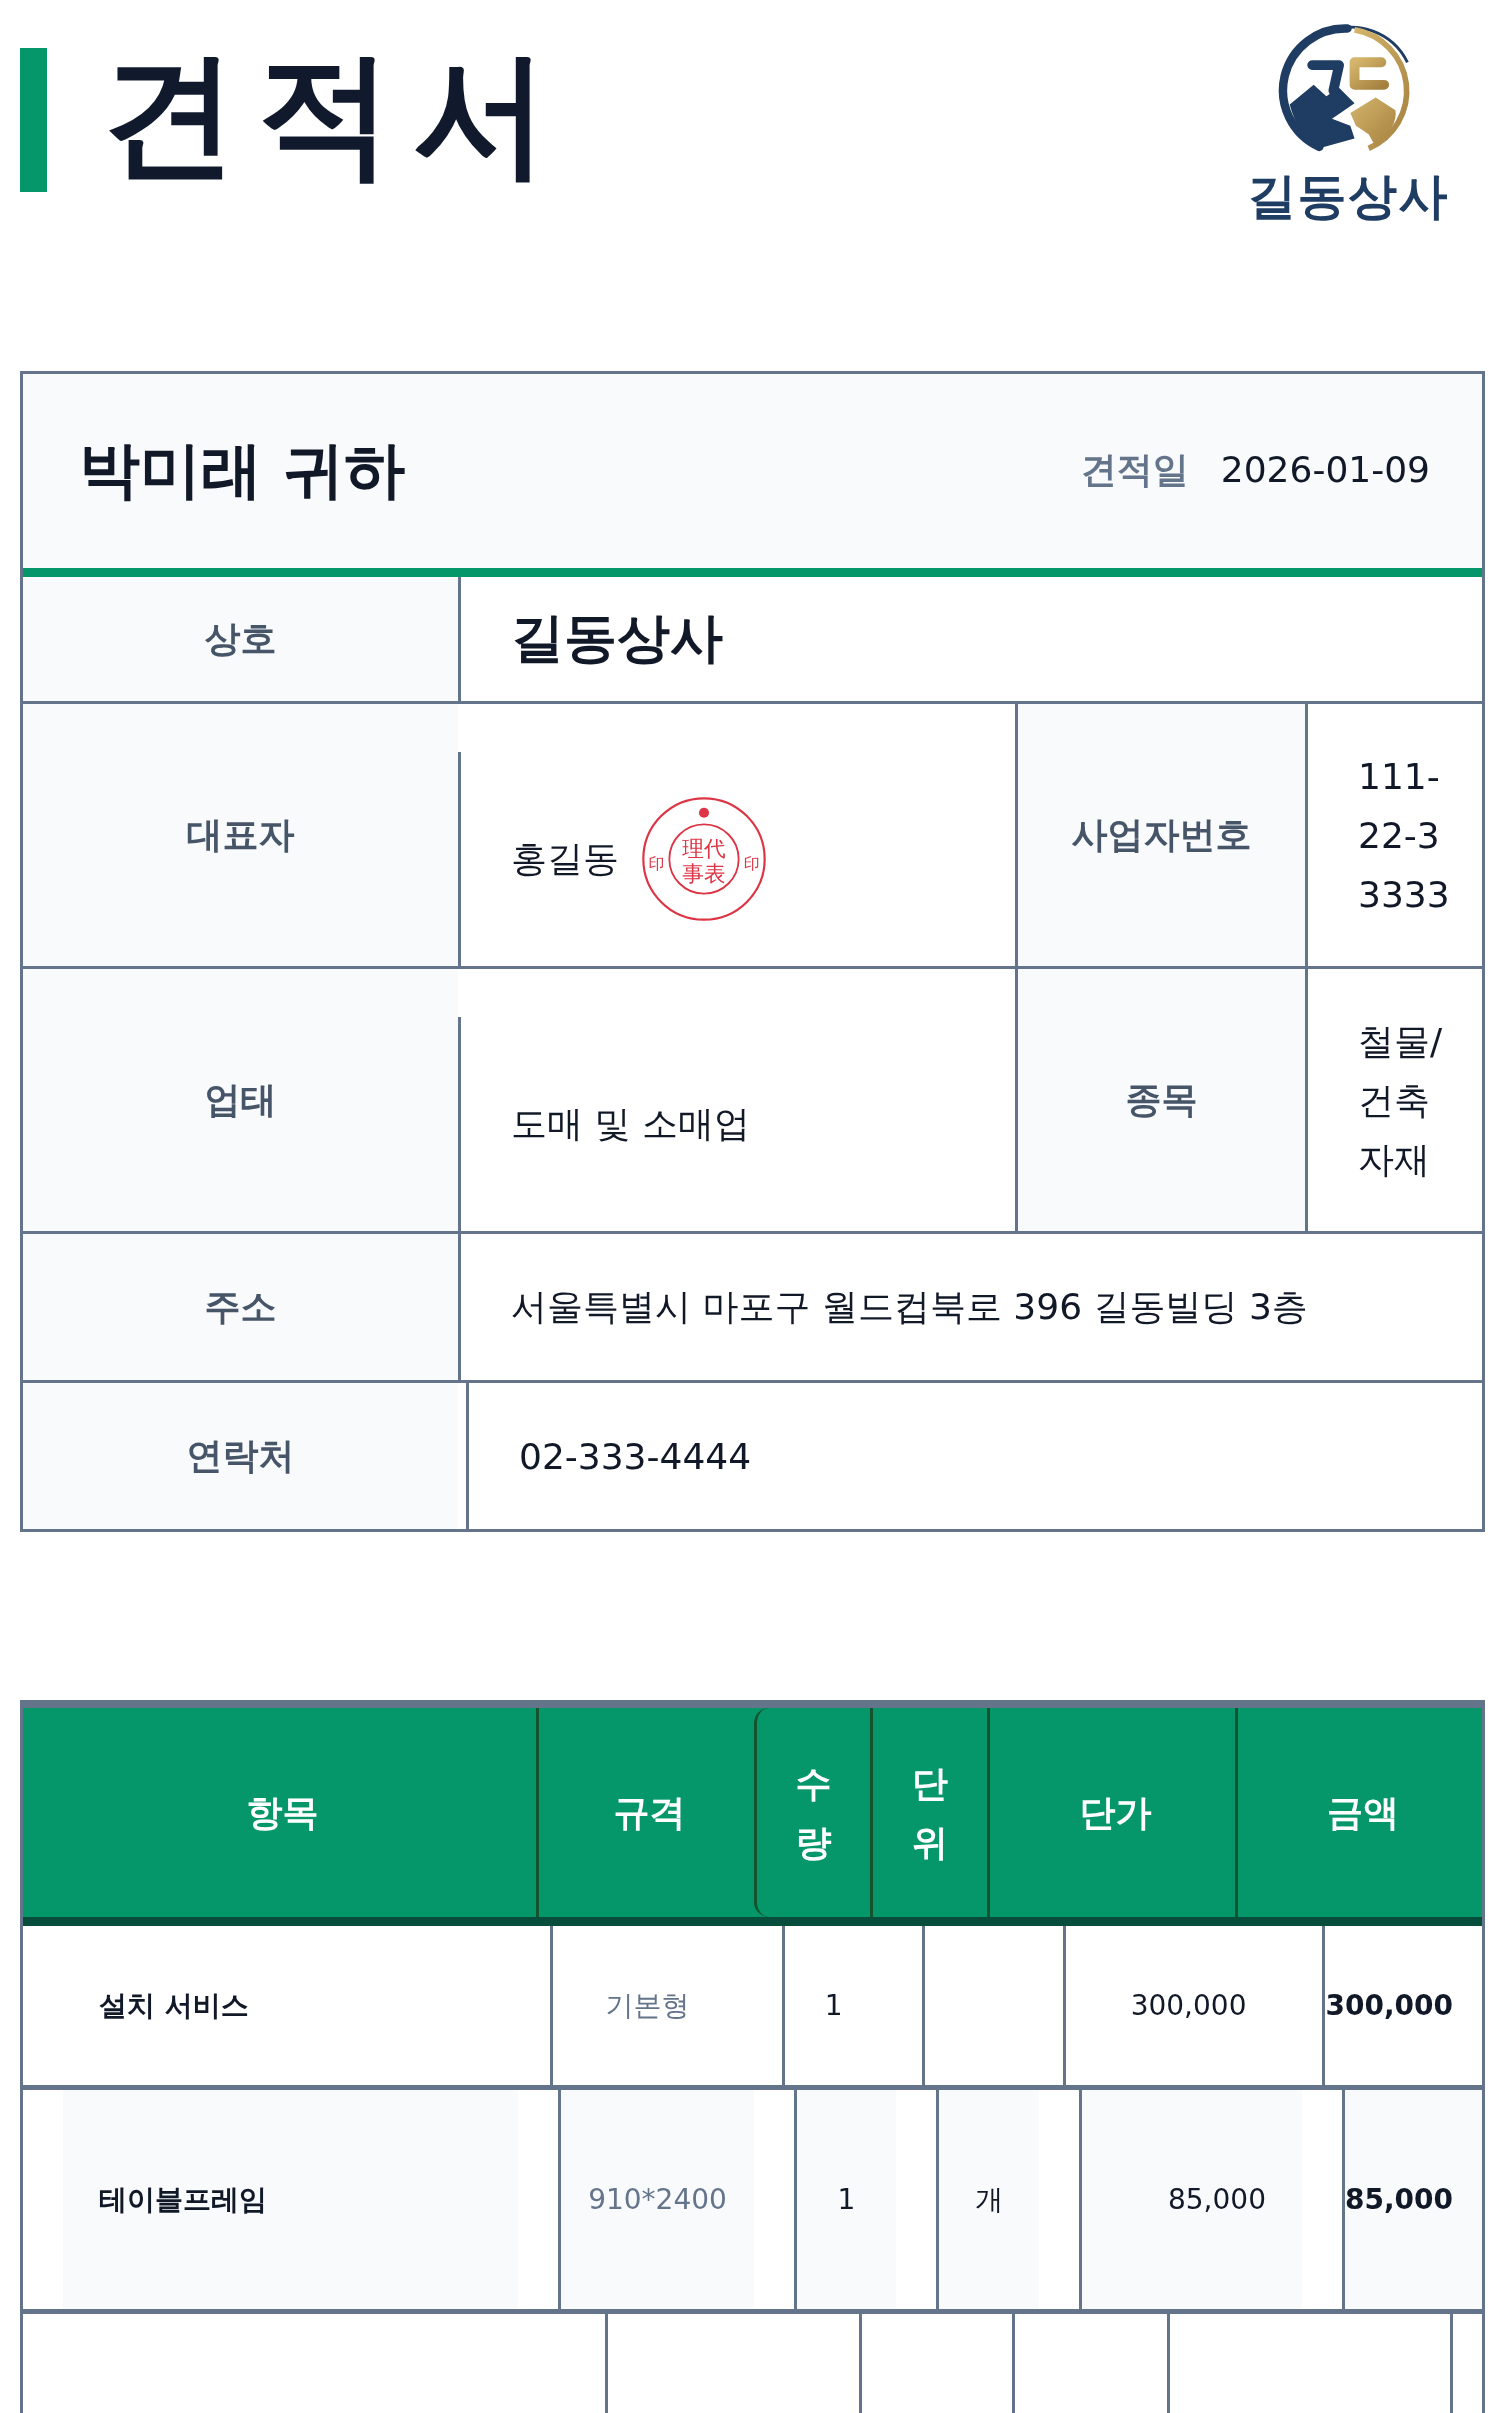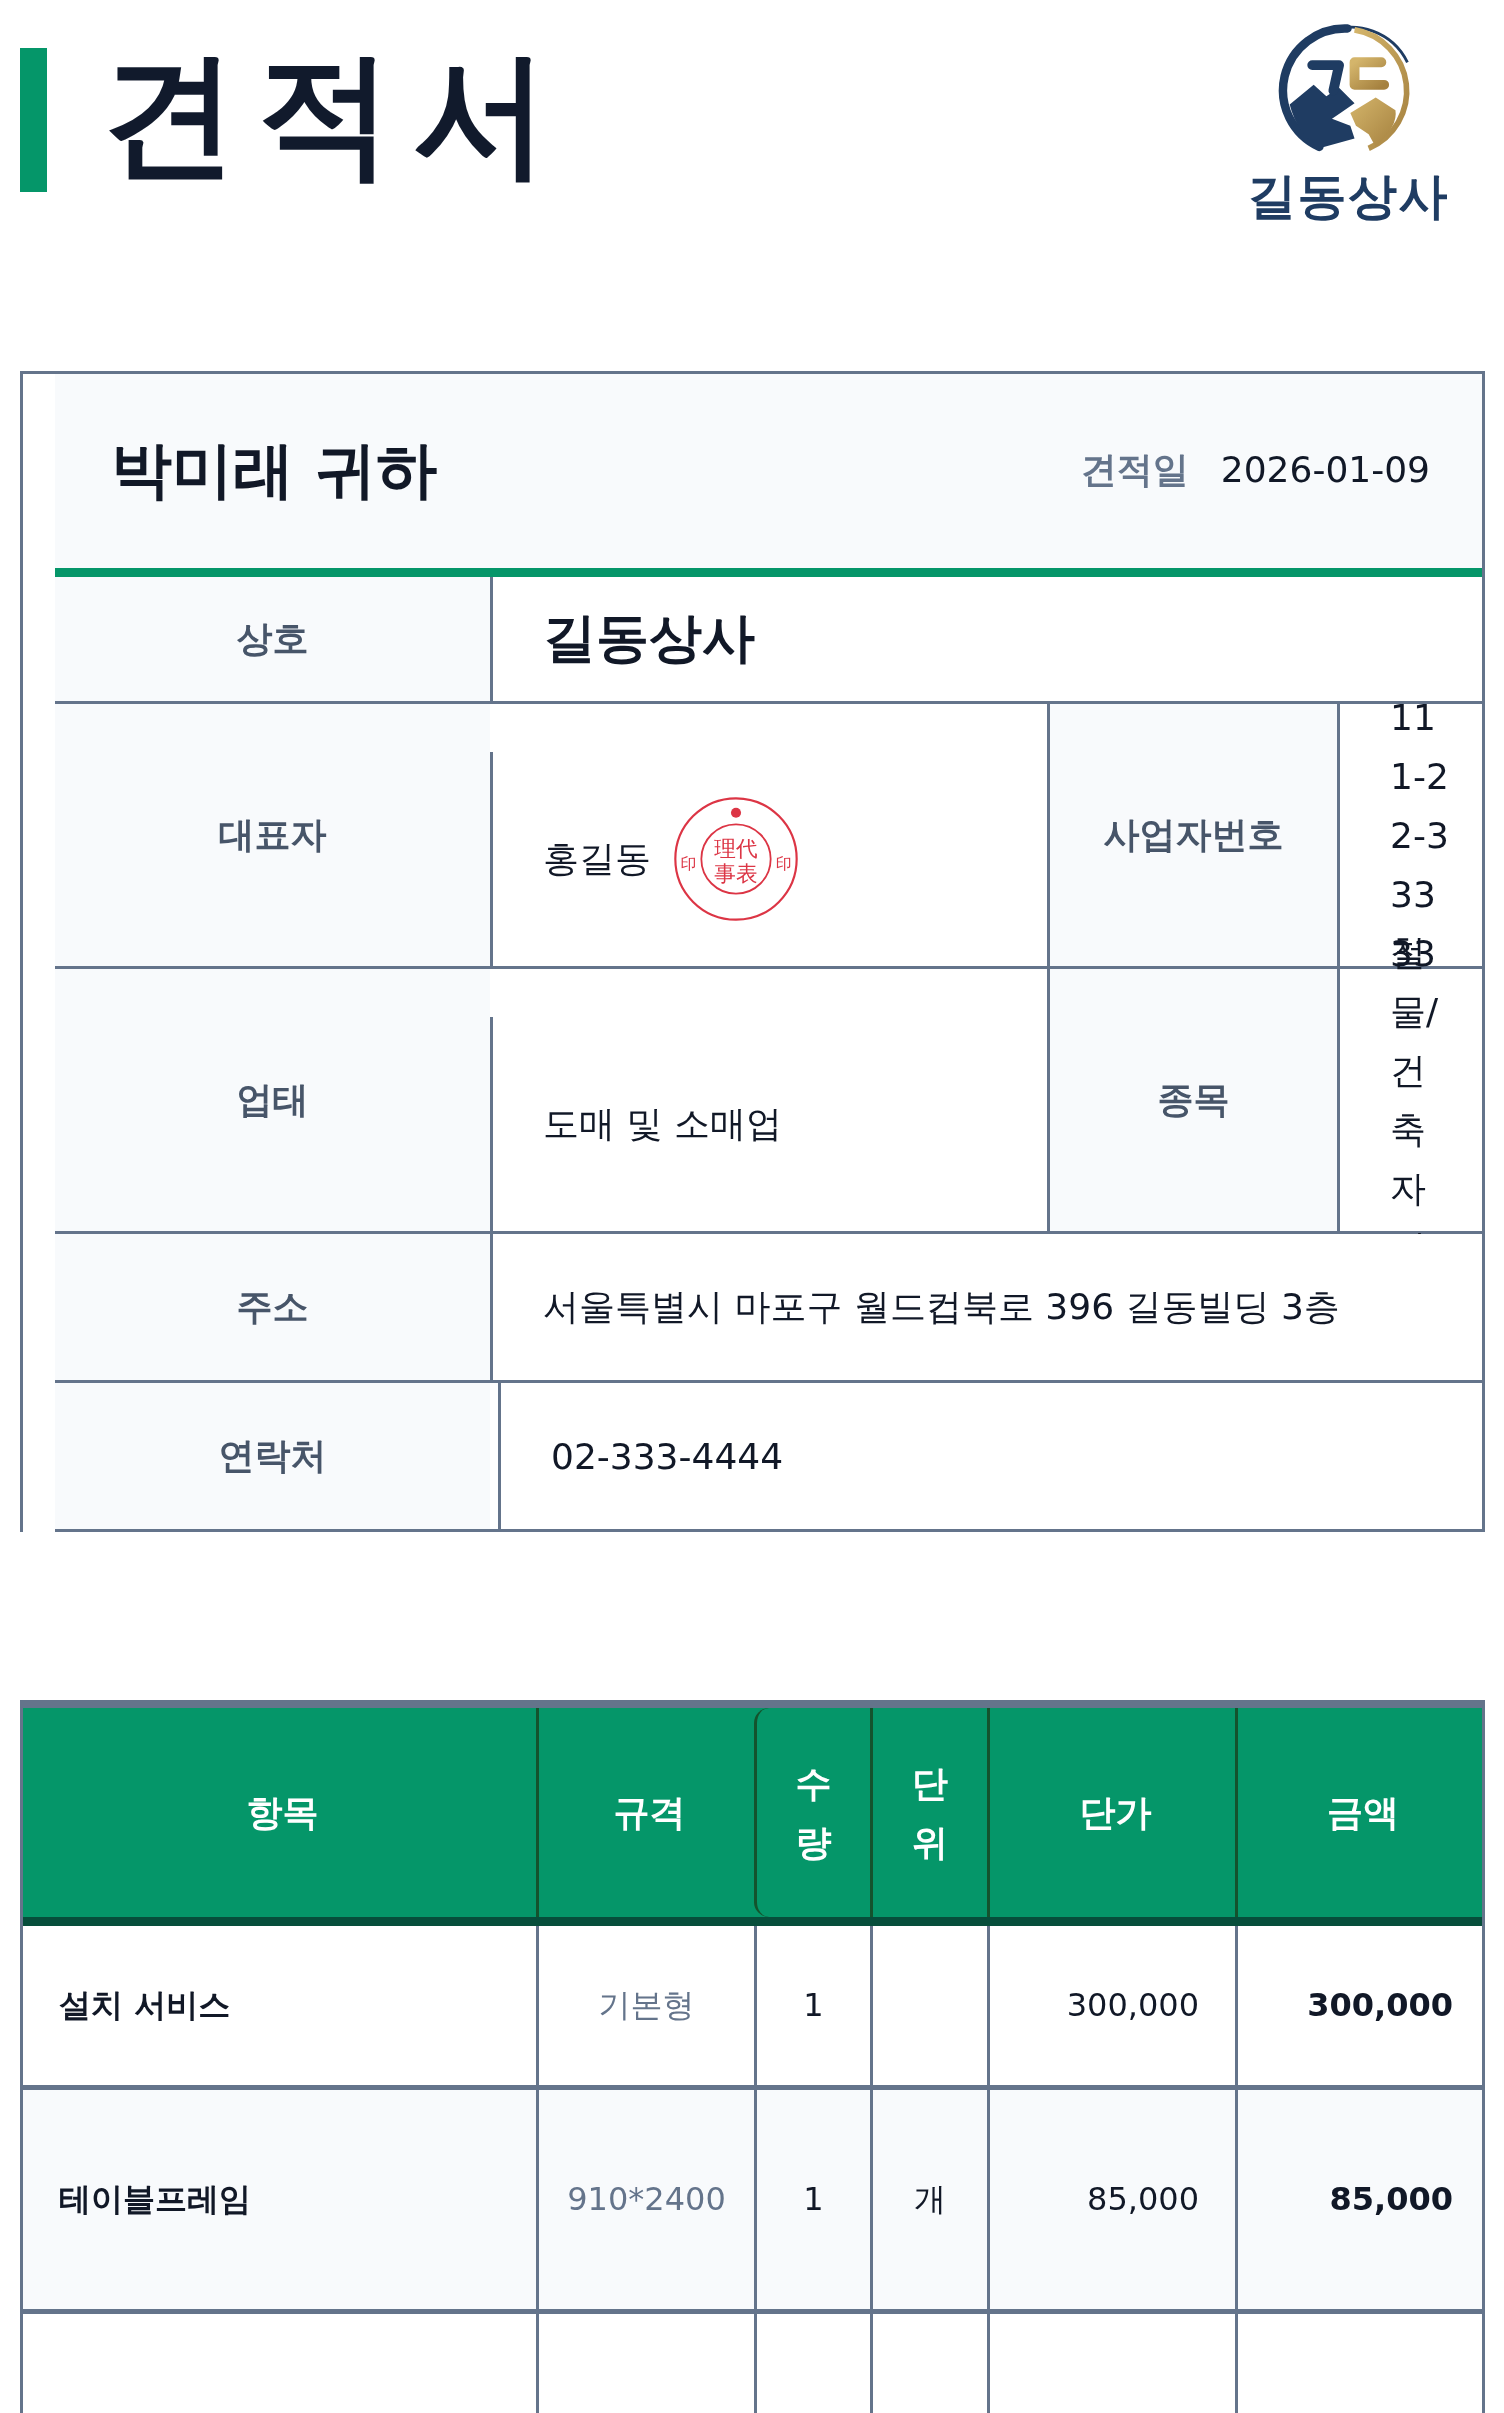--- a/index.html
+++ b/index.html
@@ -6,21 +6,21 @@
   html, body { width: 1505px; height: 2413px; background: #ffffff; overflow: hidden; }
   body { position: relative; font-family: "DejaVu Sans", "Liberation Sans", sans-serif; color: #111827; }
 
   .title-bar { position: absolute; left: 20px; top: 48px; width: 27px; height: 144px; background: #059669; }
   .title { position: absolute; left: 101px; top: 29px; font-size: 136px; font-weight: 700; letter-spacing: 20px; color: #111a2c; line-height: 1.25; }
 
   .logo { position: absolute; left: 1240px; top: 20px; width: 216px; height: 209px; }
   .logo svg { position: absolute; left: 37px; top: 0; }
   .logo-text { position: absolute; left: 0; top: 144px; width: 216px; text-align: center; font-family: "DejaVu Serif", serif; font-size: 49px; font-weight: 700; color: #1f3c62; letter-spacing: 1.4px; }
 
-  .info { position: absolute; left: 20px; top: 371px; width: 1465px; border: 3.6px solid #64748b; border-bottom: none; padding-left: 32px; }
+  .info { position: absolute; left: 20px; top: 371px; width: 1465px; border: 3.6px solid #64748b; border-bottom: none; }
   .info-head { height: 203px; background: #f8fafc; position: relative; border-bottom: 9.4px solid #059669; }
   .recipient { position: absolute; left: 56px; top: 56px; font-size: 61px; font-weight: 700; color: #111827; }
   .qdate { position: absolute; right: 52px; top: 72px; font-size: 36px; display: flex; gap: 32px; align-items: baseline; }
   .qdate-label { color: #64748b; font-weight: 700; }
   .qdate-value { color: #111827; font-weight: 500; }
 
   .row { display: flex; border-top: 3.6px solid #64748b; }
   .row:first-of-type { border-top: 3.6px solid #64748b; }
   .cell { border-left: 3.6px solid #64748b; display: flex; align-items: center; font-size: 36px; color: #111827; background: #fff; }
   .cell:first-child { border-left: none; }
@@ -34,21 +34,21 @@
 
   .stamp { width: 130px; height: 130px; margin-left: 20px; }
   .biz-name { font-size: 53px; font-weight: 700; }
 
   .items { position: absolute; left: 20px; top: 1700px; width: 1465px; border-left: 3.6px solid #64748b; border-right: 3.6px solid #64748b; border-top: 8.7px solid #64748b; }
   .ih { display: flex; height: 218px; background: #059669; border-bottom: 9.4px solid #064e3b; }
   .ih > div { display: flex; align-items: center; justify-content: center; color: #fff; font-weight: 700; font-size: 36px; border-left: 3.6px solid #14532d; text-align: center; line-height: 59px; padding-left: 6px; }
   .ih > div:first-child { border-left: none; }
   .w1 { width: 513px; } .w2 { width: 218px; } .w3 { width: 116px; } .w4 { width: 117px; } .w5 { width: 248px; } .w6 { flex: 1; }
   .ir { display: flex; border-bottom: 5.8px solid #64748b; }
-  .ir > div { display: flex; align-items: center; font-size: 32px; border-left: 3.6px solid #64748b; line-height: 59px; }
+  .ir > div { display: flex; align-items: center; font-size: 28px; border-left: 3.6px solid #64748b; line-height: 59px; margin-left: 40px; }
   .ir > div:first-child { border-left: none; }
   .ir.alt > div { background: #f8fafc; }
   .it-name { padding-left: 36px; font-weight: 700; color: #111827; }
   .it-spec { justify-content: center; color: #64748b; text-align: center; padding: 0 14.4px; }
   .it-qty, .it-unit { justify-content: center; color: #111827; }
   .it-price { justify-content: flex-end; padding-right: 36px; color: #111827; }
   .it-amt { justify-content: flex-end; padding-right: 29px; font-weight: 700; color: #111827; }
 </style>
 </head>
 <body>

